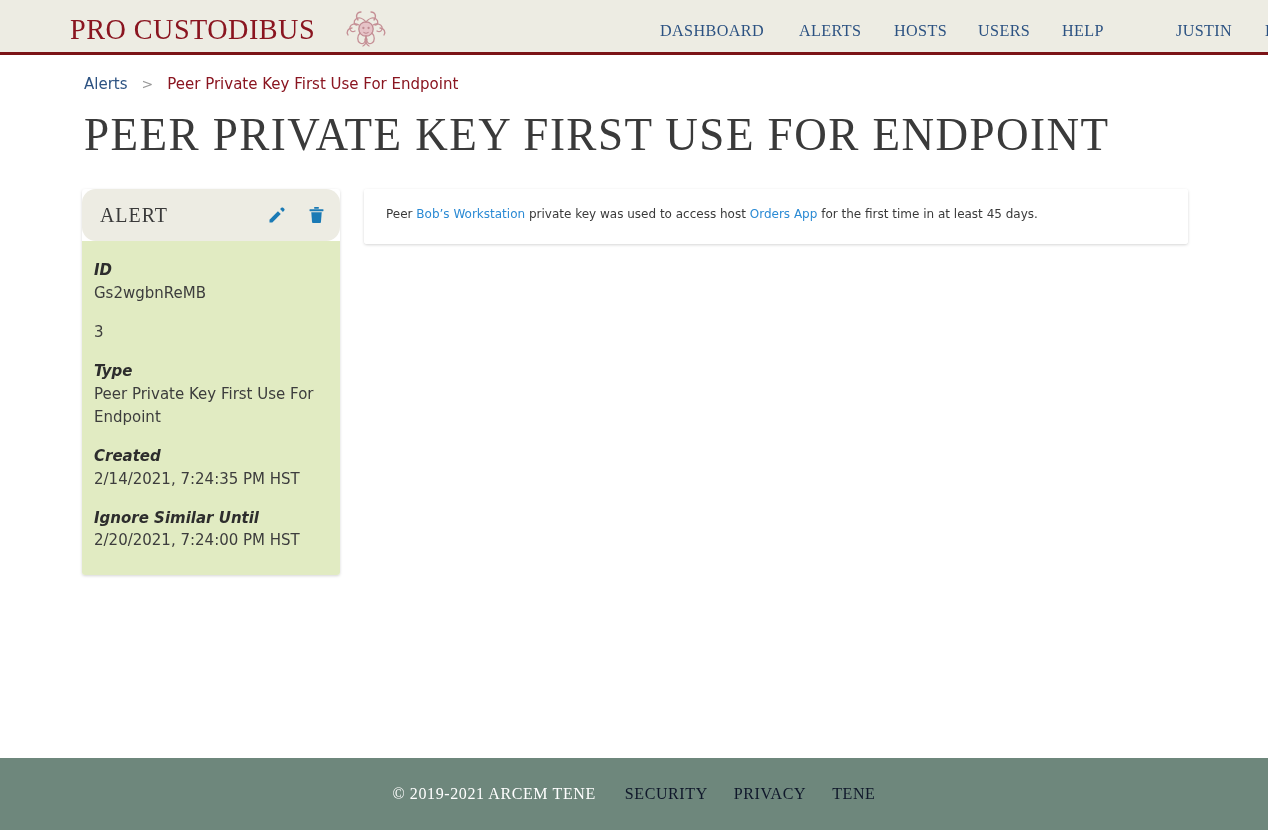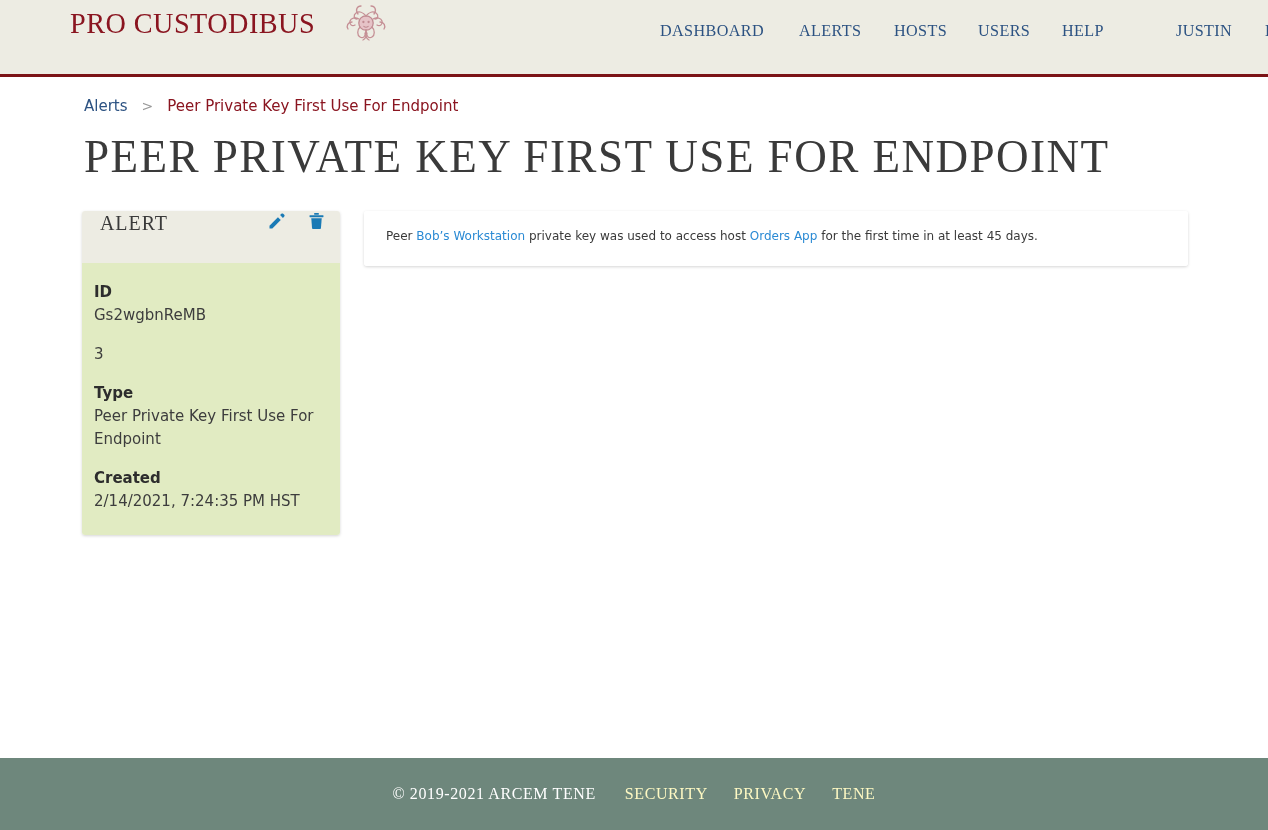--- a/index.html
+++ b/index.html
@@ -12,25 +12,25 @@
 
   body {
     font-family: "DejaVu Sans", sans-serif;
     background: #ffffff;
     color: #333333;
     position: relative;
   }
 
   
   .site-header {
-    height: 77px;
+    height: 55px;
     background: #edece3;
     border-bottom: 3px solid #7b1316;
     display: flex;
-    align-items: flex-start;
+    align-items: flex-end;
     position: relative;
   }
 
   .brand {
     display: flex;
     align-items: center;
     margin-left: 70px;
     gap: 12px;
     text-decoration: none;
   }
@@ -120,22 +120,23 @@
   .card {
     border-radius: 3px;
     box-shadow: 0 1px 3px rgba(0,0,0,0.17);
     overflow: hidden;
   }
 
   .card-head {
     background: #edece3;
     height: 52px;
     display: flex;
-    align-items: flex-start;
+    align-items: center;
     padding: 0 14px 0 18px;
+    border-radius: 14px;
   }
 
   .card-head-title {
     font-family: "Liberation Serif", serif;
     font-size: 21px;
     color: #3a3a3a;
     letter-spacing: 1px;
     transform: scaleX(0.95);
     transform-origin: left center;
     flex: 1;
@@ -158,20 +159,21 @@
     background: #e1ebc2;
     padding: 18px 18px 22px 12px;
   }
   .field { margin-bottom: 16px; }
   .field:last-child { margin-bottom: 0; }
   .field-label {
     font-weight: bold;
     font-size: 15px;
     color: #2d2d2d;
     line-height: 1.5;
+    font-style: italic;
   }
   .field-value {
     font-size: 15px;
     color: #3d3d3d;
     line-height: 1.55;
   }
 
   
   .details-card { width: 824px; }
   .details-body {
@@ -209,21 +211,21 @@
   .footer-inner {
     display: flex;
     align-items: baseline;
     font-family: "Liberation Serif", serif;
     font-size: 16px;
     color: #ffffff;
     letter-spacing: 0.6px;
   }
   .footer-copy { margin-right: 29px; white-space: nowrap; }
   .footer-link {
-    color: #fef9c3;
+    color: #0f172a;
     text-decoration: none;
     margin-right: 26px;
     white-space: nowrap;
   }
   .footer-link:last-child { margin-right: 0; }
 </style>
 </head>
 <body>
 
 <header class="site-header">
@@ -308,20 +310,24 @@
         <div class="field-value">3</div>
       </div>
       <div class="field">
         <div class="field-label">Type</div>
         <div class="field-value">Peer Private Key First Use For Endpoint</div>
       </div>
       <div class="field">
         <div class="field-label">Created</div>
         <div class="field-value">2/14/2021, 7:24:35 PM HST</div>
       </div>
+      <div class="field">
+        <div class="field-label">Ignore Similar Until</div>
+        <div class="field-value">2/20/2021, 7:24:00 PM HST</div>
+      </div>
     </div>
   </section>
 
   <section class="card details-card">
     <div class="details-body">
       <span>Peer </span><a class="detail-link" href="#">Bob’s Workstation</a><span> private key was used to access host </span><a class="detail-link" href="#">Orders App</a><span> for the first time in at least 45 days.</span>
     </div>
   </section>
 
 </main>

